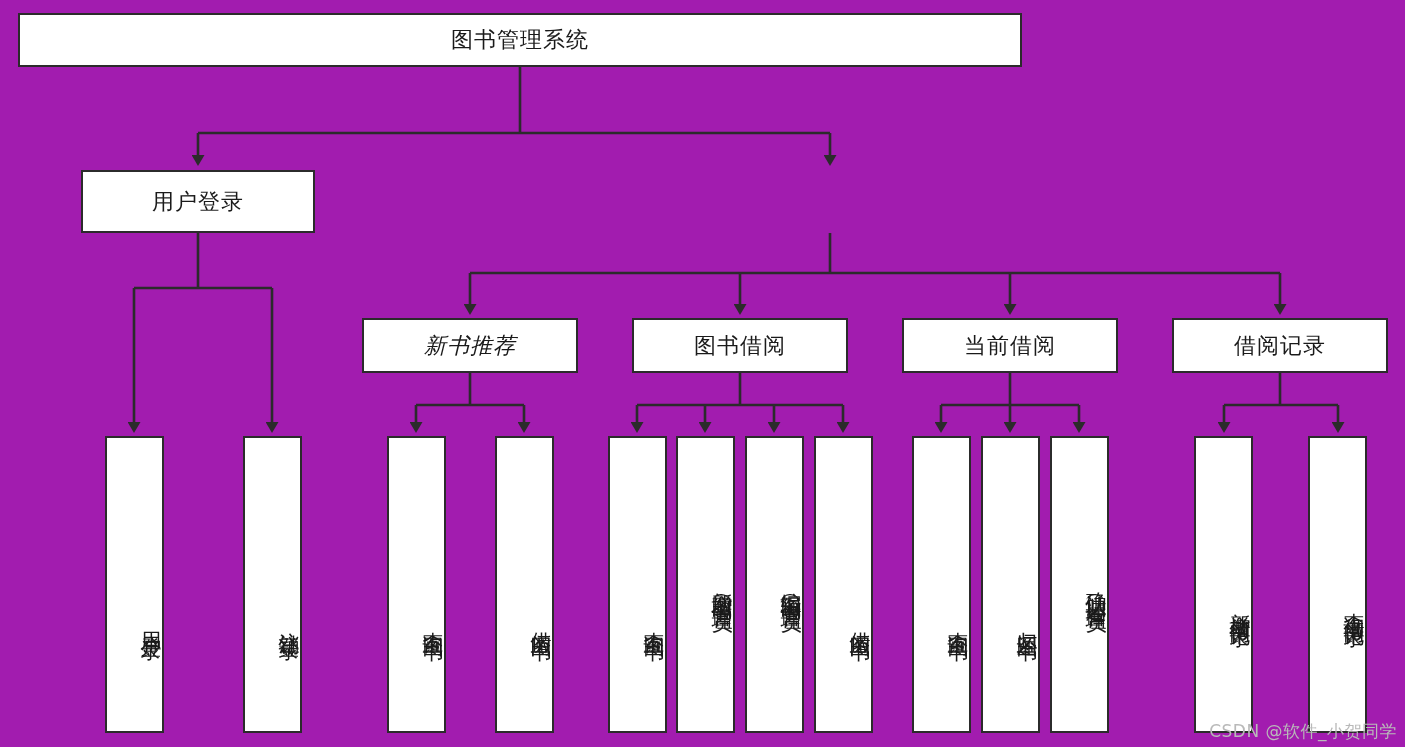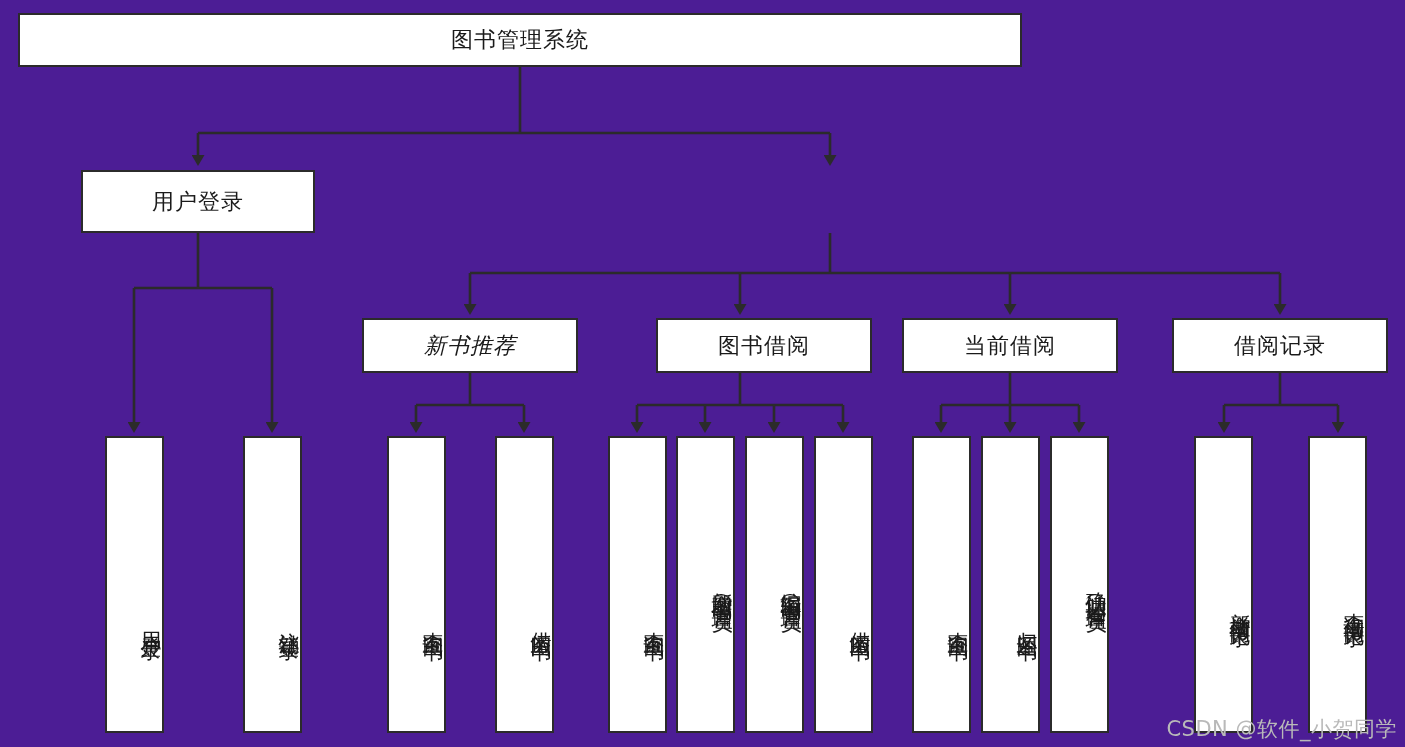--- a/index.html
+++ b/index.html
@@ -10,21 +10,21 @@
   body {
     width: 1405px;
     height: 747px;
     font-family: "DejaVu Sans", "Liberation Sans", sans-serif;
     overflow: hidden;
   }
   #diagram-root {
     position: relative;
     width: 1405px;
     height: 747px;
-    background: #4c1d95;
+    background: #a21caf;
   }
   svg.edges {
     position: absolute;
     left: 0;
     top: 0;
     width: 1405px;
     height: 747px;
     pointer-events: none;
   }
   .node {
@@ -52,21 +52,21 @@
     justify-content: center;
     padding-top: 6px;
   }
   .node-label {
     display: block;
   }
   .watermark {
     position: absolute;
     right: 8px;
     bottom: 4px;
-    font-size: 21px;
+    font-size: 17px;
     color: #b9b9b9;
     letter-spacing: 0.5px;
     white-space: nowrap;
     user-select: none;
   }
 </style>
 </head>
 <body>
 
 <div id="diagram-root">
@@ -125,21 +125,21 @@
     <span class="node-label">图书管理系统</span>
   </div>
 
   <div class="node horizontal" style="left:81px; top:170px; width:234px; height:63px;">
     <span class="node-label">用户登录</span>
   </div>
 
   <div class="node horizontal" style="left:362px; top:318px; width:216px; height:55px;font-style:italic;">
     <span class="node-label">新书推荐</span>
   </div>
-  <div class="node horizontal" style="left:632px; top:318px; width:216px; height:55px;margin-left:24px;">
+  <div class="node horizontal" style="left:632px; top:318px; width:216px; height:55px;">
     <span class="node-label">图书借阅</span>
   </div>
   <div class="node horizontal" style="left:902px; top:318px; width:216px; height:55px;">
     <span class="node-label">当前借阅</span>
   </div>
   <div class="node horizontal" style="left:1172px; top:318px; width:216px; height:55px;">
     <span class="node-label">借阅记录</span>
   </div>
 
   <div class="node vertical" style="left:105px; top:436px; width:59px; height:297px; padding-top:72px;">

